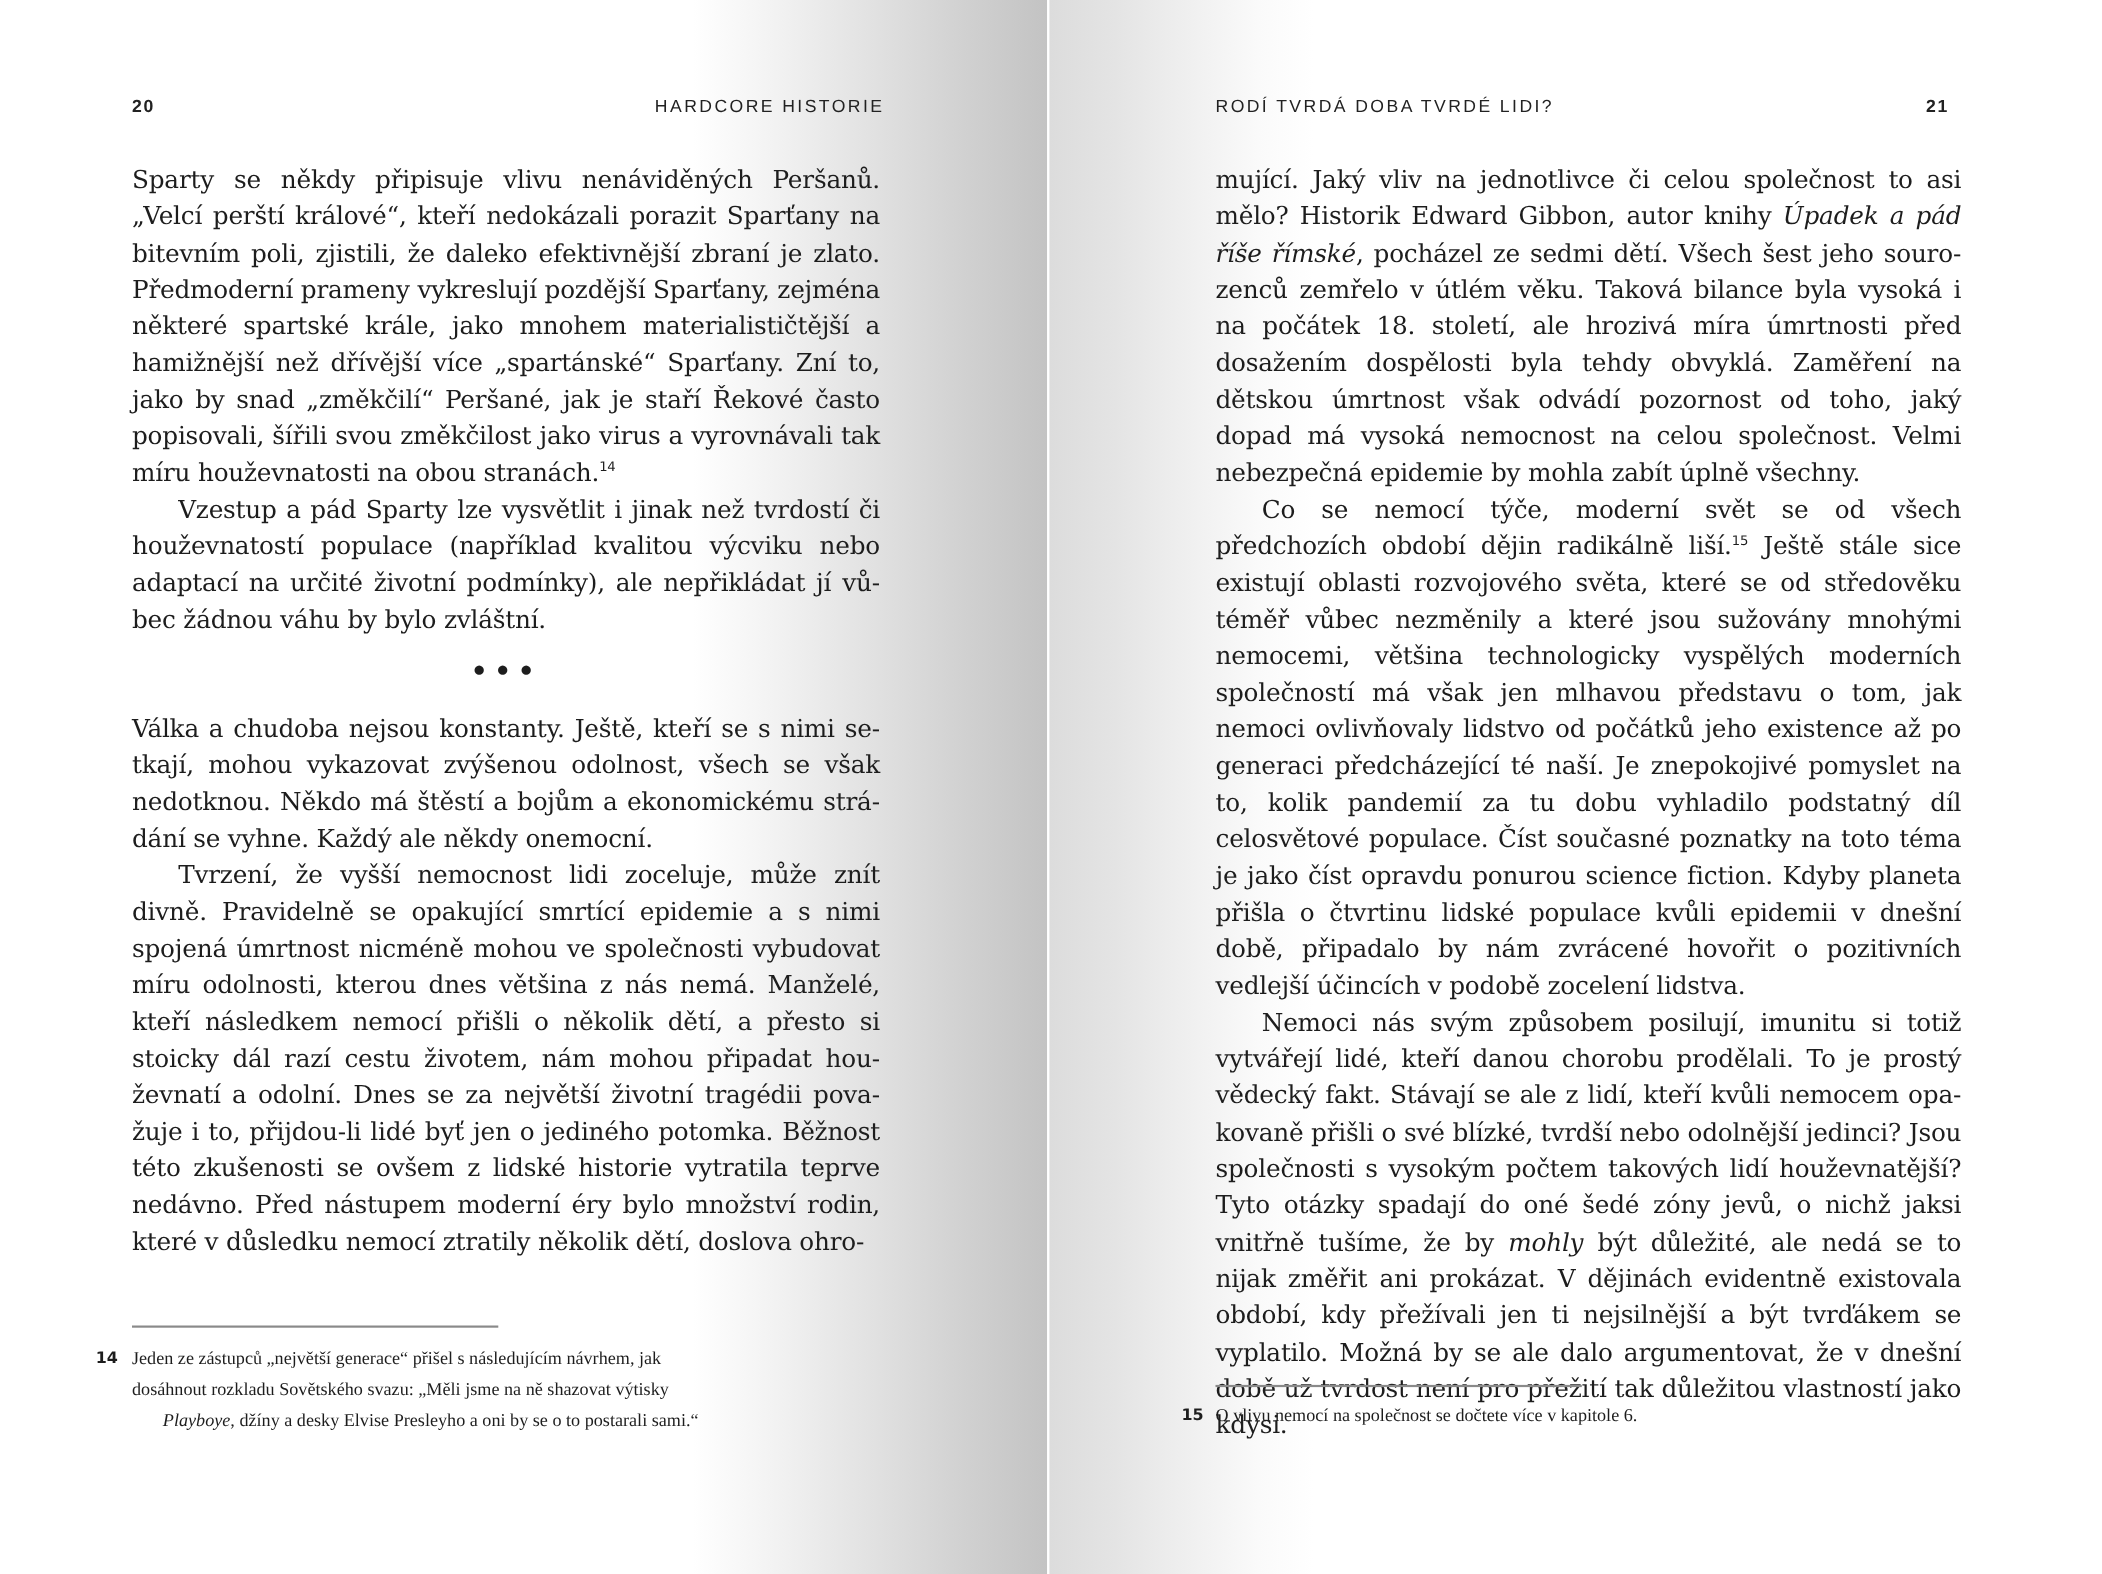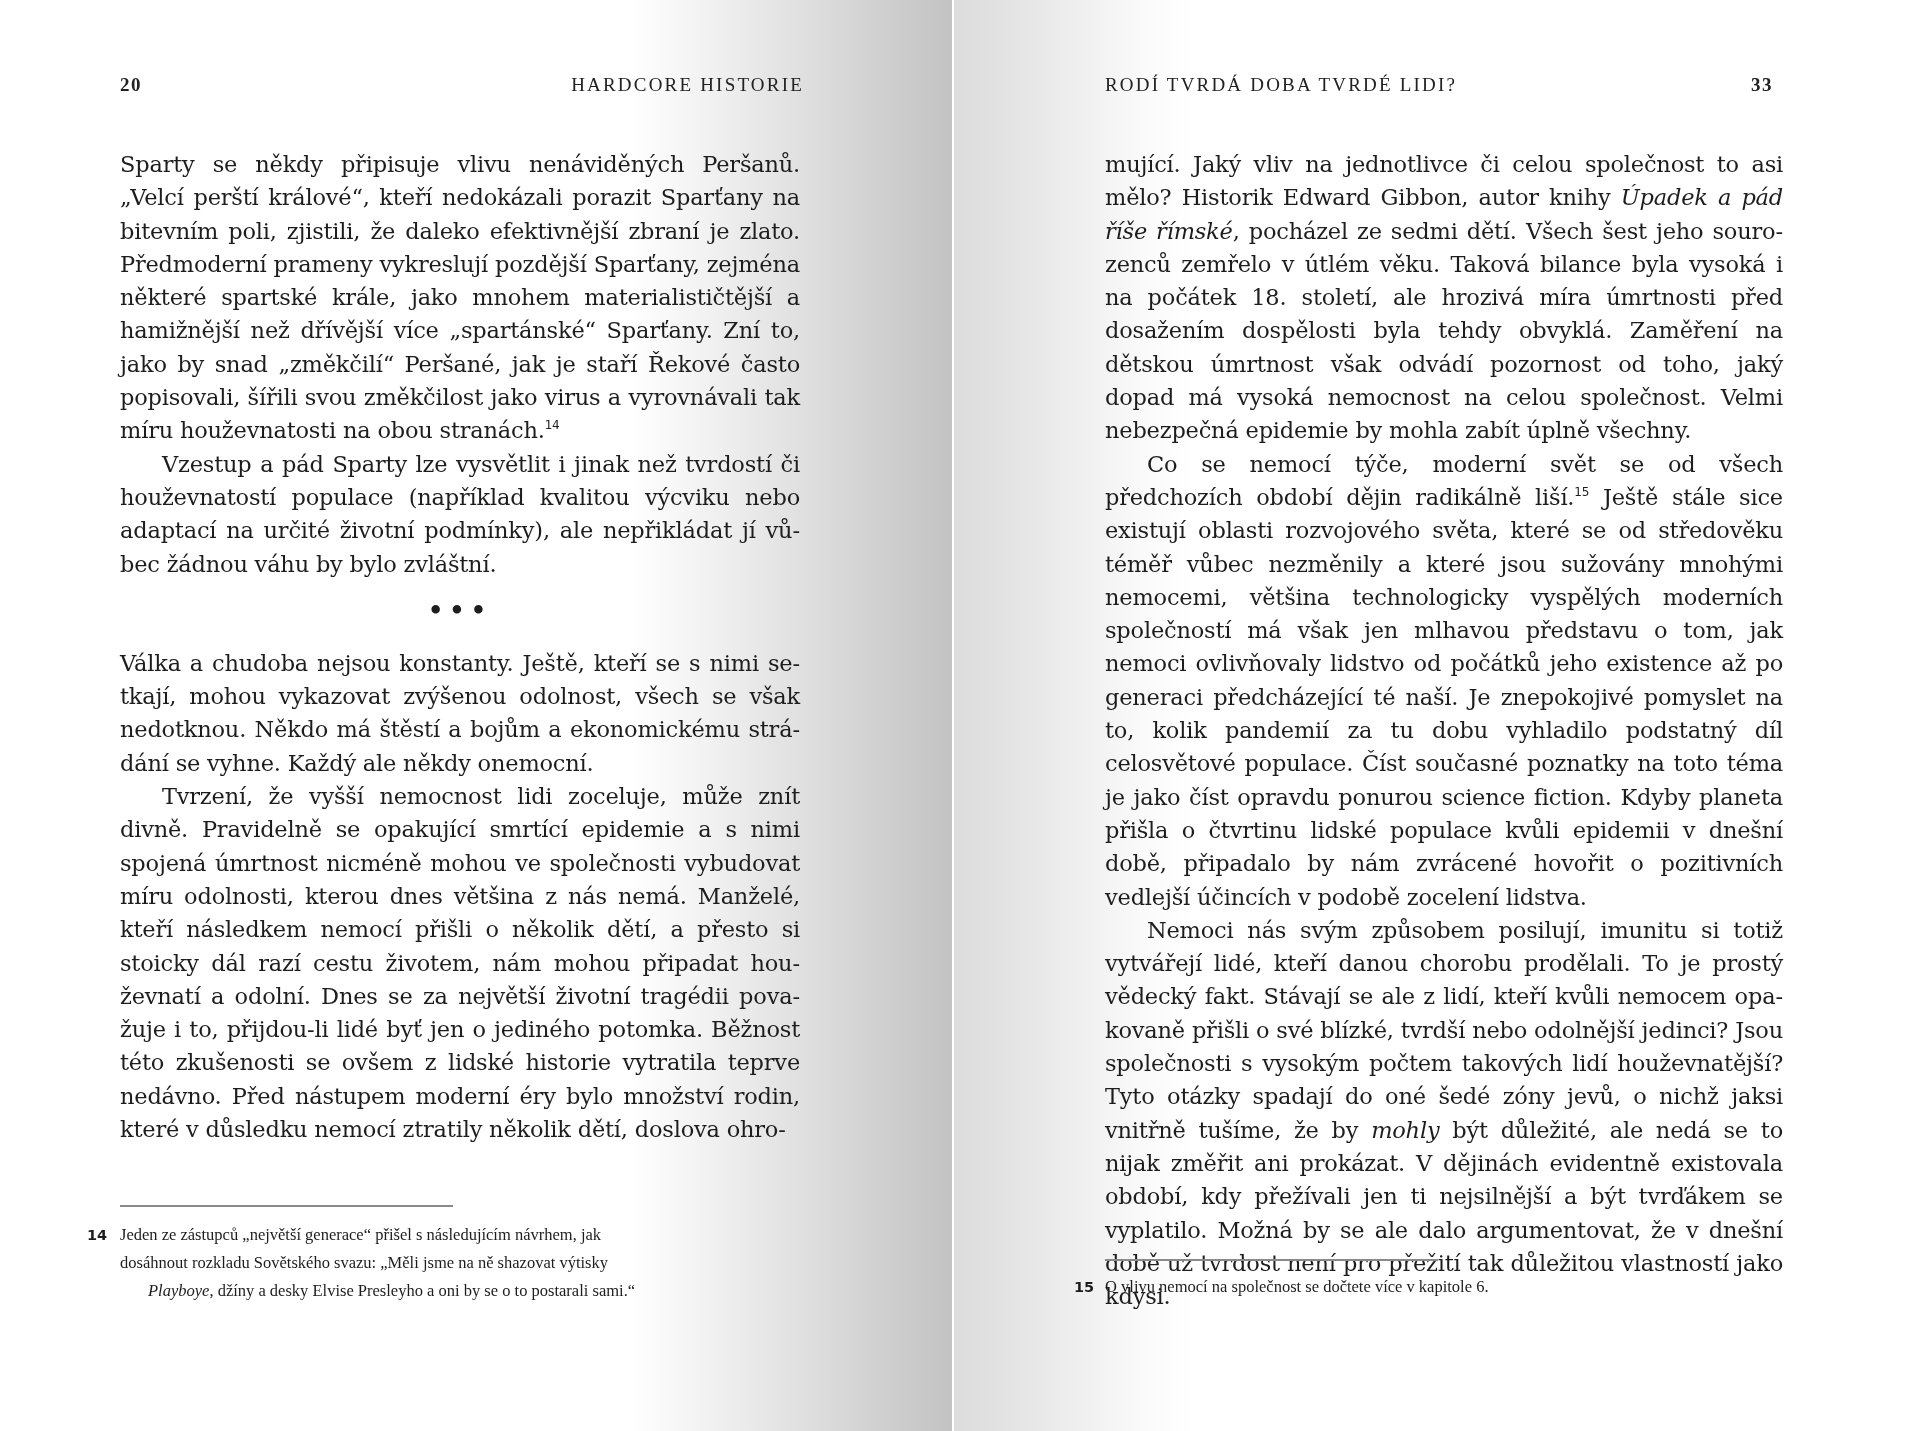--- a/index.html
+++ b/index.html
@@ -13,23 +13,23 @@
   .page-left {
     left: 0; width: 952px;
     background: linear-gradient(to right, #ffffff 0px, #ffffff 630px, #f3f3f3 700px, #e2e2e2 790px, #d2d2d2 870px, #c3c3c3 952px);
   }
   .spine-line { position: absolute; left: 952px; top: 0; width: 2px; height: 1431px; background: #ffffff; }
   .page-right {
     left: 954px; width: 865px;
     background: linear-gradient(to right, #dcdcdc 0px, #e4e4e4 60px, #f0f0f0 130px, #fafafa 190px, #ffffff 240px, #ffffff 957px);
   }
   .running-head {
-    position: absolute; top: 74px; height: 22px; line-height: 22px;
-    font-family: Liberation Serif, serif;
-    font-size: 19px; letter-spacing: 2.2px; color: #222;
+    position: absolute; top: 87px; height: 22px; line-height: 22px;
+    font-family: Liberation Sans, sans-serif;
+    font-size: 16px; letter-spacing: 2.2px; color: #222;
   }
   .folio { font-weight: bold; letter-spacing: 1.5px; }
   .column {
     position: absolute; top: 148px;
     font-size: 22.5px; line-height: 33.3px;
     text-align: justify; hyphens: manual;
     letter-spacing: -0.2px;
   }
   .column p { margin: 0; }
   .column p.indent { text-indent: 42px; }
@@ -72,21 +72,21 @@
     <span class="fn-text" style="left:33px; top:0;">Jeden ze zástupců „největší generace“ přišel s následujícím návrhem, jak</span>
     <span class="fn-text" style="left:33px; top:28px;">dosáhnout rozkladu Sovětského svazu: „Měli jsme na ně shazovat výtisky</span>
     <span class="fn-text" style="left:33px; top:56px;margin-left:28px;"><i>Playboye</i><span>, džíny a desky Elvise Presleyho a oni by se o to postarali sami.“</span></span>
   </div>
 </div>
 
 <div class="spine-line"></div>
 
 <div class="page page-right">
   <div class="running-head" style="left:151px;">RODÍ TVRDÁ DOBA TVRDÉ LIDI?</div>
-  <div class="running-head folio" style="left:797px;">33</div>
+  <div class="running-head folio" style="left:797px;">21</div>
 
   <div class="column col-right">
     <p><span>mující. Jaký vliv na jednotlivce či celou společnost to asi mělo? Historik Edward Gibbon, autor knihy </span><i>Úpadek a pád říše římské</i><span>, pocházel ze sedmi dětí. Všech šest jeho souro­zenců zemřelo v útlém věku. Taková bilance byla vysoká i na počátek 18. století, ale hrozivá míra úmrtnosti před dosa­žením dospělosti byla tehdy obvyklá. Zaměření na dětskou úmrtnost však odvádí pozornost od toho, jaký dopad má vysoká nemocnost na celou společnost. Velmi nebezpečná epidemie by mohla zabít úplně všechny.</span></p>
     <p class="indent"><span>Co se nemocí týče, moderní svět se od všech předchozích období dějin radikálně liší.</span><sup>15</sup><span> Ještě stále sice existují oblasti rozvojového světa, které se od středověku téměř vůbec ne­změnily a které jsou sužovány mnohými nemocemi, většina technologicky vyspělých moderních společností má však jen mlhavou představu o tom, jak nemoci ovlivňovaly lidstvo od počátků jeho existence až po generaci předcházející té naší. Je znepokojivé pomyslet na to, kolik pandemií za tu dobu vyhladilo podstatný díl celosvětové populace. Číst současné poznatky na toto téma je jako číst opravdu ponurou science fiction. Kdyby planeta přišla o čtvrtinu lidské populace kvůli epidemii v dnešní době, připadalo by nám zvrácené hovořit o pozitivních vedlejší účincích v podobě zocelení lidstva.</span></p>
     <p class="indent"><span>Nemoci nás svým způsobem posilují, imunitu si totiž vytvářejí lidé, kteří danou chorobu prodělali. To je prostý vědecký fakt. Stávají se ale z lidí, kteří kvůli nemocem opa­kovaně přišli o své blízké, tvrdší nebo odolnější jedinci? Jsou společnosti s vysokým počtem takových lidí houževnatější? Tyto otázky spadají do oné šedé zóny jevů, o nichž jaksi vnitřně tušíme, že by </span><i>mohly</i><span> být důležité, ale nedá se to nijak změřit ani prokázat. V dějinách evidentně existovala období, kdy přežívali jen ti nejsilnější a být tvrďákem se vyplatilo. Možná by se ale dalo argumentovat, že v dnešní době už tvrdost není pro přežití tak důležitou vlastností jako kdysi.</span></p>
   </div>
 
   <div class="fn-rule" style="left:151px; top:1259px;"></div>
   <div class="footnote" style="left:120px; top:1273px; width:720px; height:30px;">
     <span class="fn-num">15</span>

